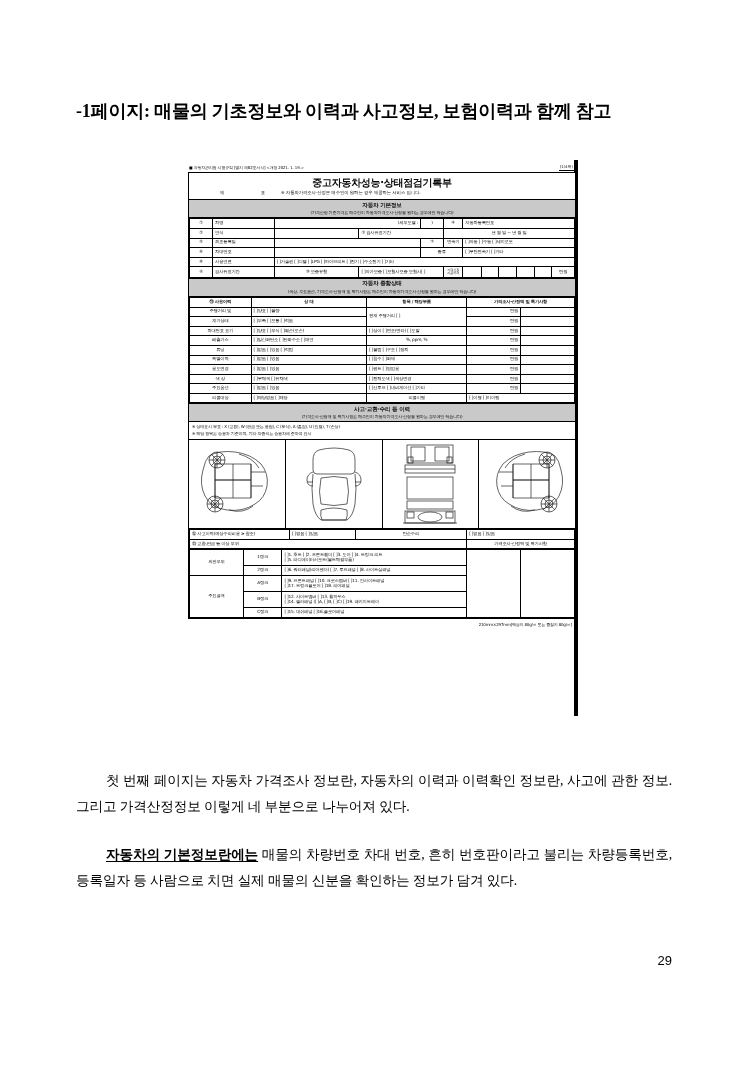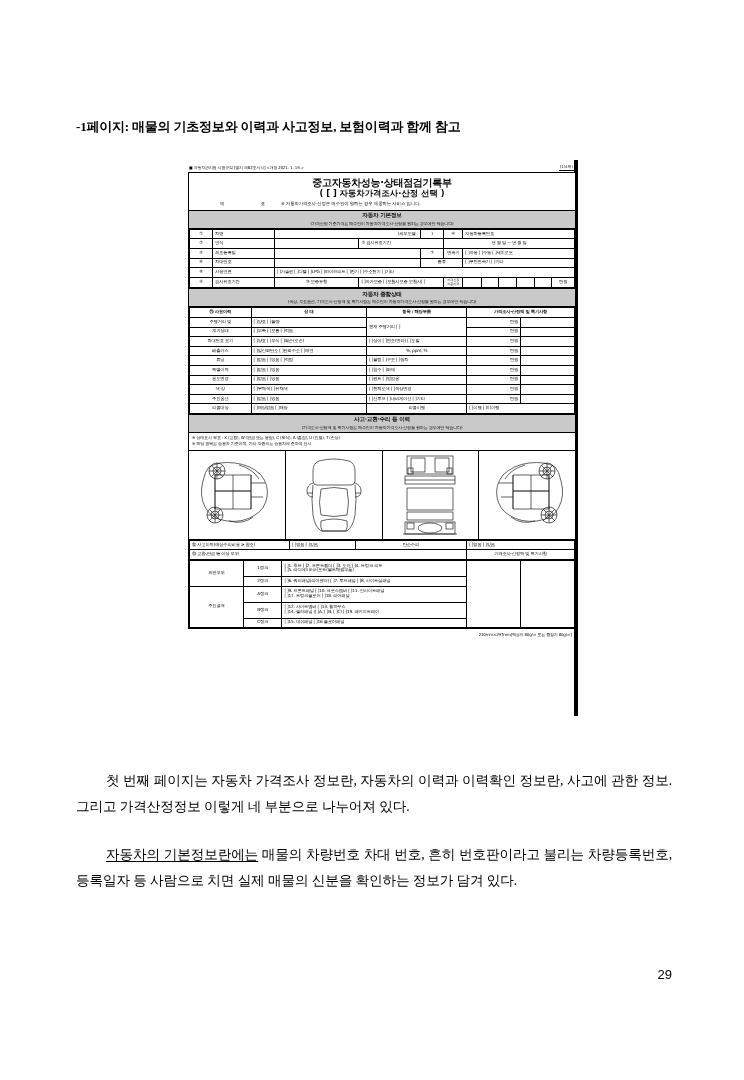--- a/index.html
+++ b/index.html
@@ -9,22 +9,22 @@
     background: #ffffff;
     font-family: "Liberation Serif", "DejaVu Serif", serif;
     color: #000;
     position: relative;
     overflow: hidden;
   }
 
   
   .page-heading {
     position: absolute;
-    left: 76px; top: 118px;
-    font-size: 13px;
+    left: 76px; top: 99px;
+    font-size: 18px;
     font-weight: bold;
     letter-spacing: -0.2px;
     white-space: nowrap;
     text-align: center;
   }
 
   
   .form-scan {
     position: absolute;
     left: 188px; top: 165px;
@@ -120,27 +120,27 @@
   .para {
     position: absolute;
     left: 76px; width: 596px;
     font-size: 13.6px;
     line-height: 1.92;
     text-align: justify;
     text-justify: inter-character;
     letter-spacing: -0.1px;
   }
   .para .ind { display: inline-block; width: 30px; }
-  .para u { text-decoration: underline; text-underline-offset: 2px; }
+  .para u { text-decoration: underline; text-underline-offset: 2px; font-weight: bold; }
   #para-1 { top: 768px; }
   #para-2 { top: 842px; }
 
   .page-num {
     position: absolute;
-    right: 72px; bottom: 98px;
+    right: 72px; bottom: 112px;
     font-size: 13px;
     font-family: "Liberation Sans", sans-serif;
   }
 </style>
 </head>
 <body>
 
 <div class="page-heading">-1페이지: 매물의 기초정보와 이력과 사고정보, 보험이력과 함께 참고</div>
 
 <div class="vbar"></div>
@@ -149,21 +149,20 @@
 
   <div class="scan-topline">
     <span class="left">■ 자동차관리법 시행규칙 [별지 제82호서식] &lt;개정 2021. 1. 19.&gt;</span>
     <span class="right">(1/4쪽)</span>
   </div>
 
   <div class="form-body">
 
     <div class="ttl-wrap">
       <div class="ttl-main">중고자동차성능·상태점검기록부</div>
-      <div class="ttl-sub">( [  ] 자동차가격조사·산정 선택 )</div>
       <div class="ttl-nums">
         <span class="n1">제</span>
         <span class="n2">호</span>
         <span class="note">※ 자동차가격조사·산정은 매수인이 원하는 경우 제공하는 서비스 입니다.</span>
       </div>
     </div>
 
     <div class="band">
       <div class="b1">자동차 기본정보</div>
       <div class="b2">(가격산정 기준가격은 매수인이 자동차가격조사·산정을 원하는 경우에만 적습니다)</div>

